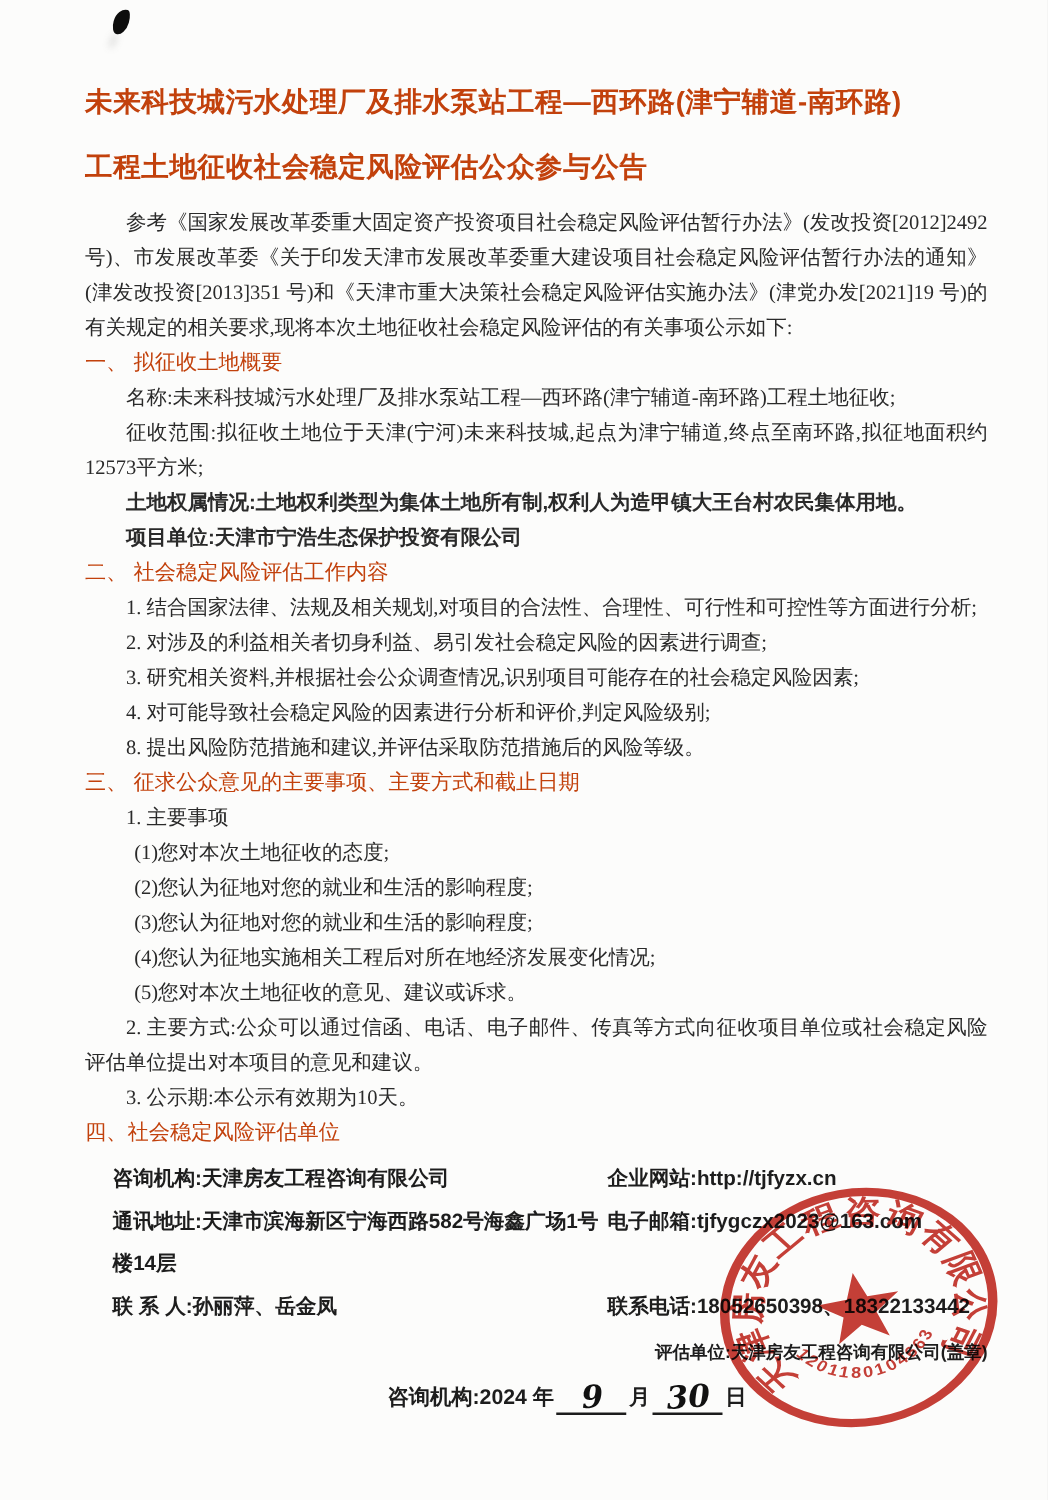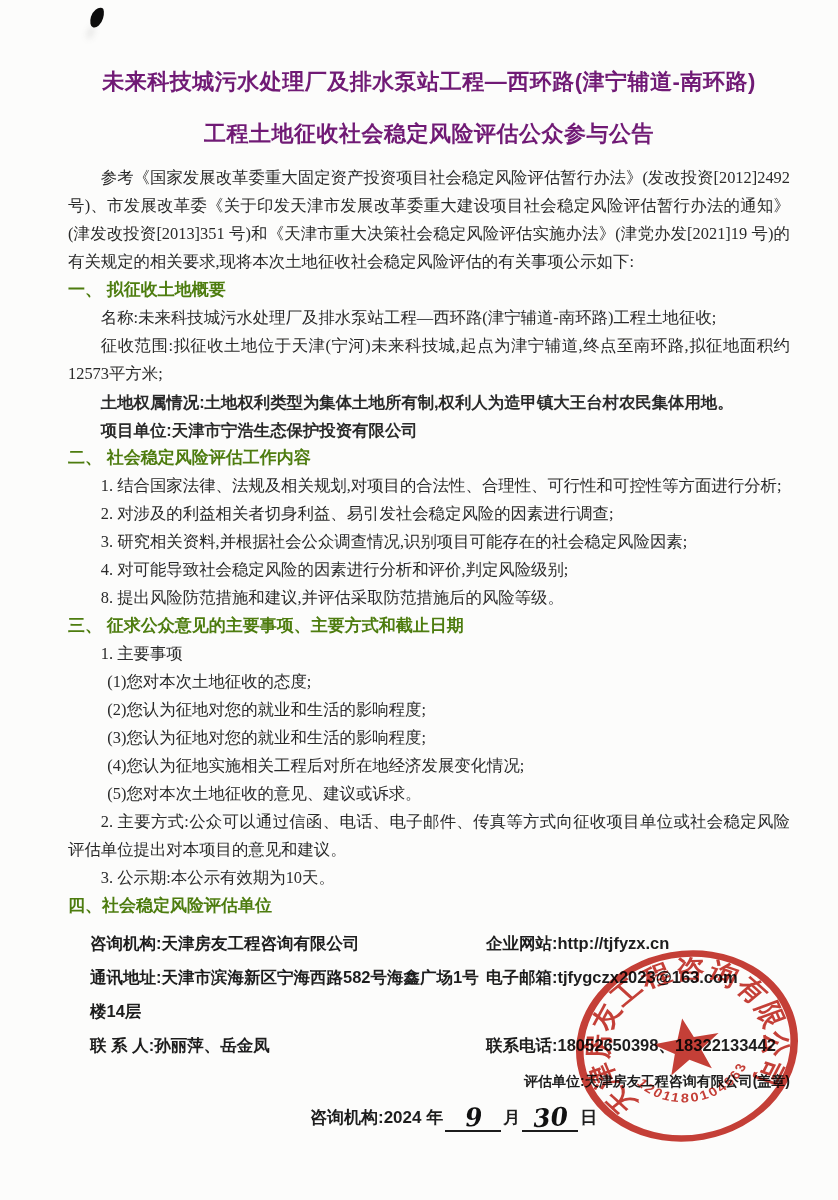--- a/index.html
+++ b/index.html
@@ -27,41 +27,41 @@
   }
   .content {
     position: absolute; left: 68px; top: 56px; width: 722px;
   }
   .title {
     margin: 0 0 4px 0;
     font-family: "Liberation Sans", "DejaVu Sans", sans-serif;
     font-weight: bold;
     font-size: 22px;
     line-height: 52px;
-    text-align: center;
-    color: #701a75;
+    text-align: left;
+    color: #c2410c;
     letter-spacing: .5px;
   }
   .title .title-line { display: block; }
   p.body {
     margin: 0;
     font-size: 16.4px;
     line-height: 28px;
     text-align: justify;
     color: #2a2a2a;
   }
   .indent   { text-indent: 2em; }
   .indent-d { text-indent: 2.4em; }
   .heading {
     margin: 0;
     font-family: "Liberation Sans", "DejaVu Sans", sans-serif;
-    font-weight: bold;
+    font-weight: normal;
     font-size: 17px;
     line-height: 28px;
-    color: #4d7c0f;
+    color: #c2410c;
   }
   .bold-sans {
     font-family: "Liberation Sans", "DejaVu Sans", sans-serif;
     font-weight: bold;
     color: #1f1f1f;
   }
   .contact-block { margin-top: 6px; }
   .contact-row {
     display: flex;
     line-height: 34px;

